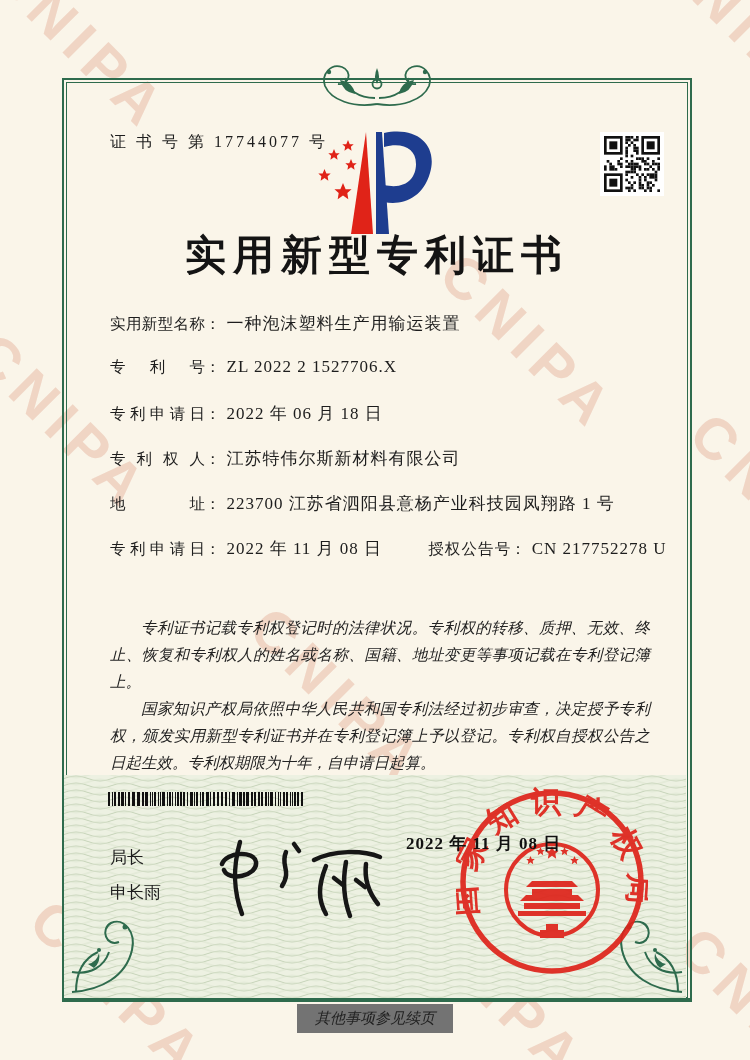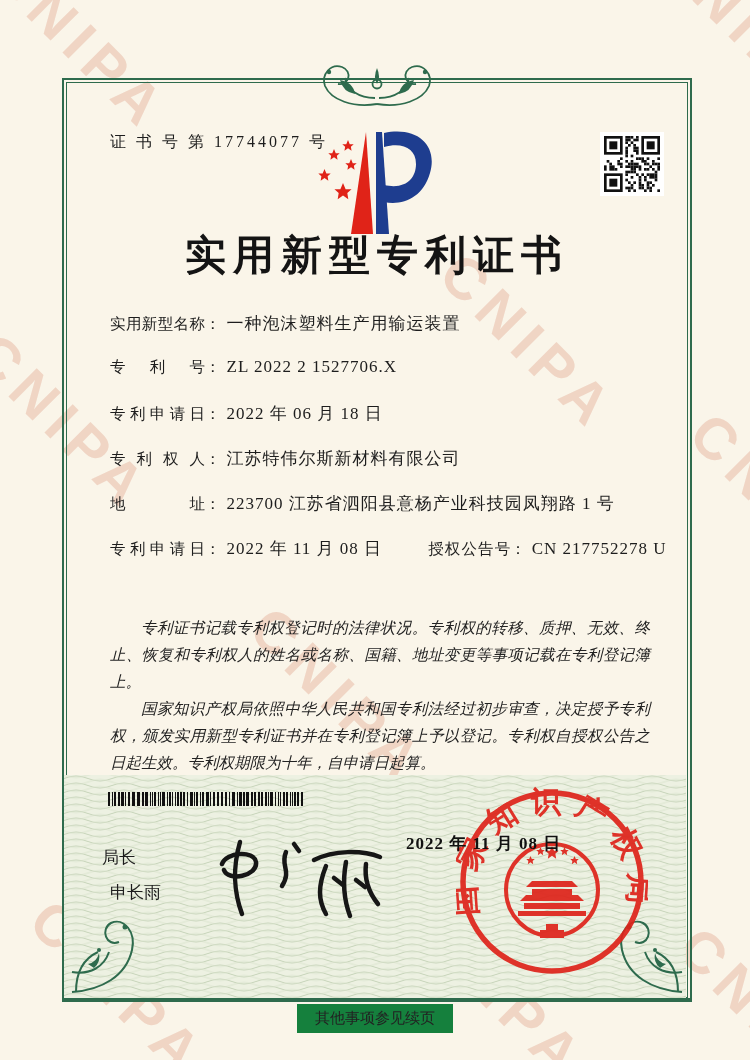--- a/index.html
+++ b/index.html
@@ -45,33 +45,33 @@
   .field-value{font-size:17px;margin-left:6px;letter-spacing:1px;text-align:right;}
   .pair2{margin-left:46px;}
 
   
   .paragraphs{position:absolute;left:46px;right:40px;top:534px;font-size:15.5px;
               line-height:27px;text-align:justify;font-style:italic;z-index:4;color:#222;}
   .paragraphs p{margin:0;text-indent:2em;}
 
   
   .barcode{position:absolute;left:42px;top:712px;width:200px;height:14px;z-index:4;}
-  .sign-title{position:absolute;left:38px;top:766px;font-size:17px;z-index:4;
+  .sign-title{position:absolute;left:46px;top:766px;font-size:17px;z-index:4;
               font-family:"Liberation Sans","DejaVu Sans",sans-serif;font-weight:500;}
   .sign-name{position:absolute;left:46px;top:801px;font-size:17px;z-index:4;
              font-family:"Liberation Sans","DejaVu Sans",sans-serif;font-weight:500;}
   .signature{position:absolute;left:138px;top:750px;z-index:4;}
   .seal{position:absolute;left:392px;top:706px;width:192px;height:192px;z-index:5;}
   .seal-date{position:absolute;left:406px;top:832px;width:160px;font-size:17px;font-weight:600;
              color:#111;letter-spacing:1px;z-index:6;white-space:nowrap;}
   .page-info{position:absolute;left:0;right:0;top:886px;text-align:center;font-size:13.5px;z-index:4;}
   .page-info span{background:rgba(255,255,255,0.55);padding:2px 8px;}
 
   .continuation{position:absolute;left:50%;top:1004px;transform:translateX(-50%);
-                font-size:15px;color:#222;background:#15803d;
+                font-size:15px;font-style:italic;color:#222;background:#737373;
                 padding:5px 18px;z-index:2;white-space:nowrap;}
 </style>
 </head>
 <body>
 
 <div class="page">
 
   <span class="wm" style="left:-30px;top:8px">CNIPA</span>
   <span class="wm" style="left:636px;top:-8px">CNIPA</span>
   <span class="wm" style="left:-48px;top:388px">CNIPA</span>

